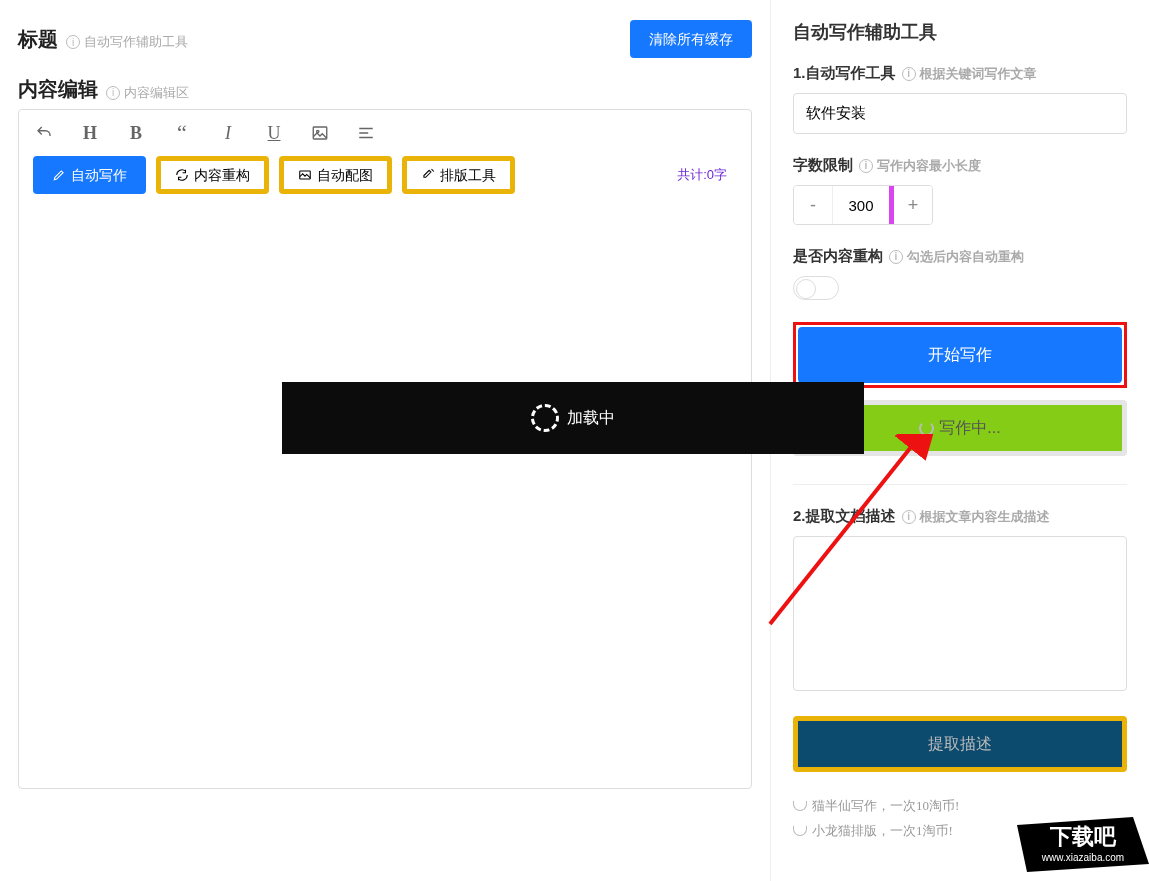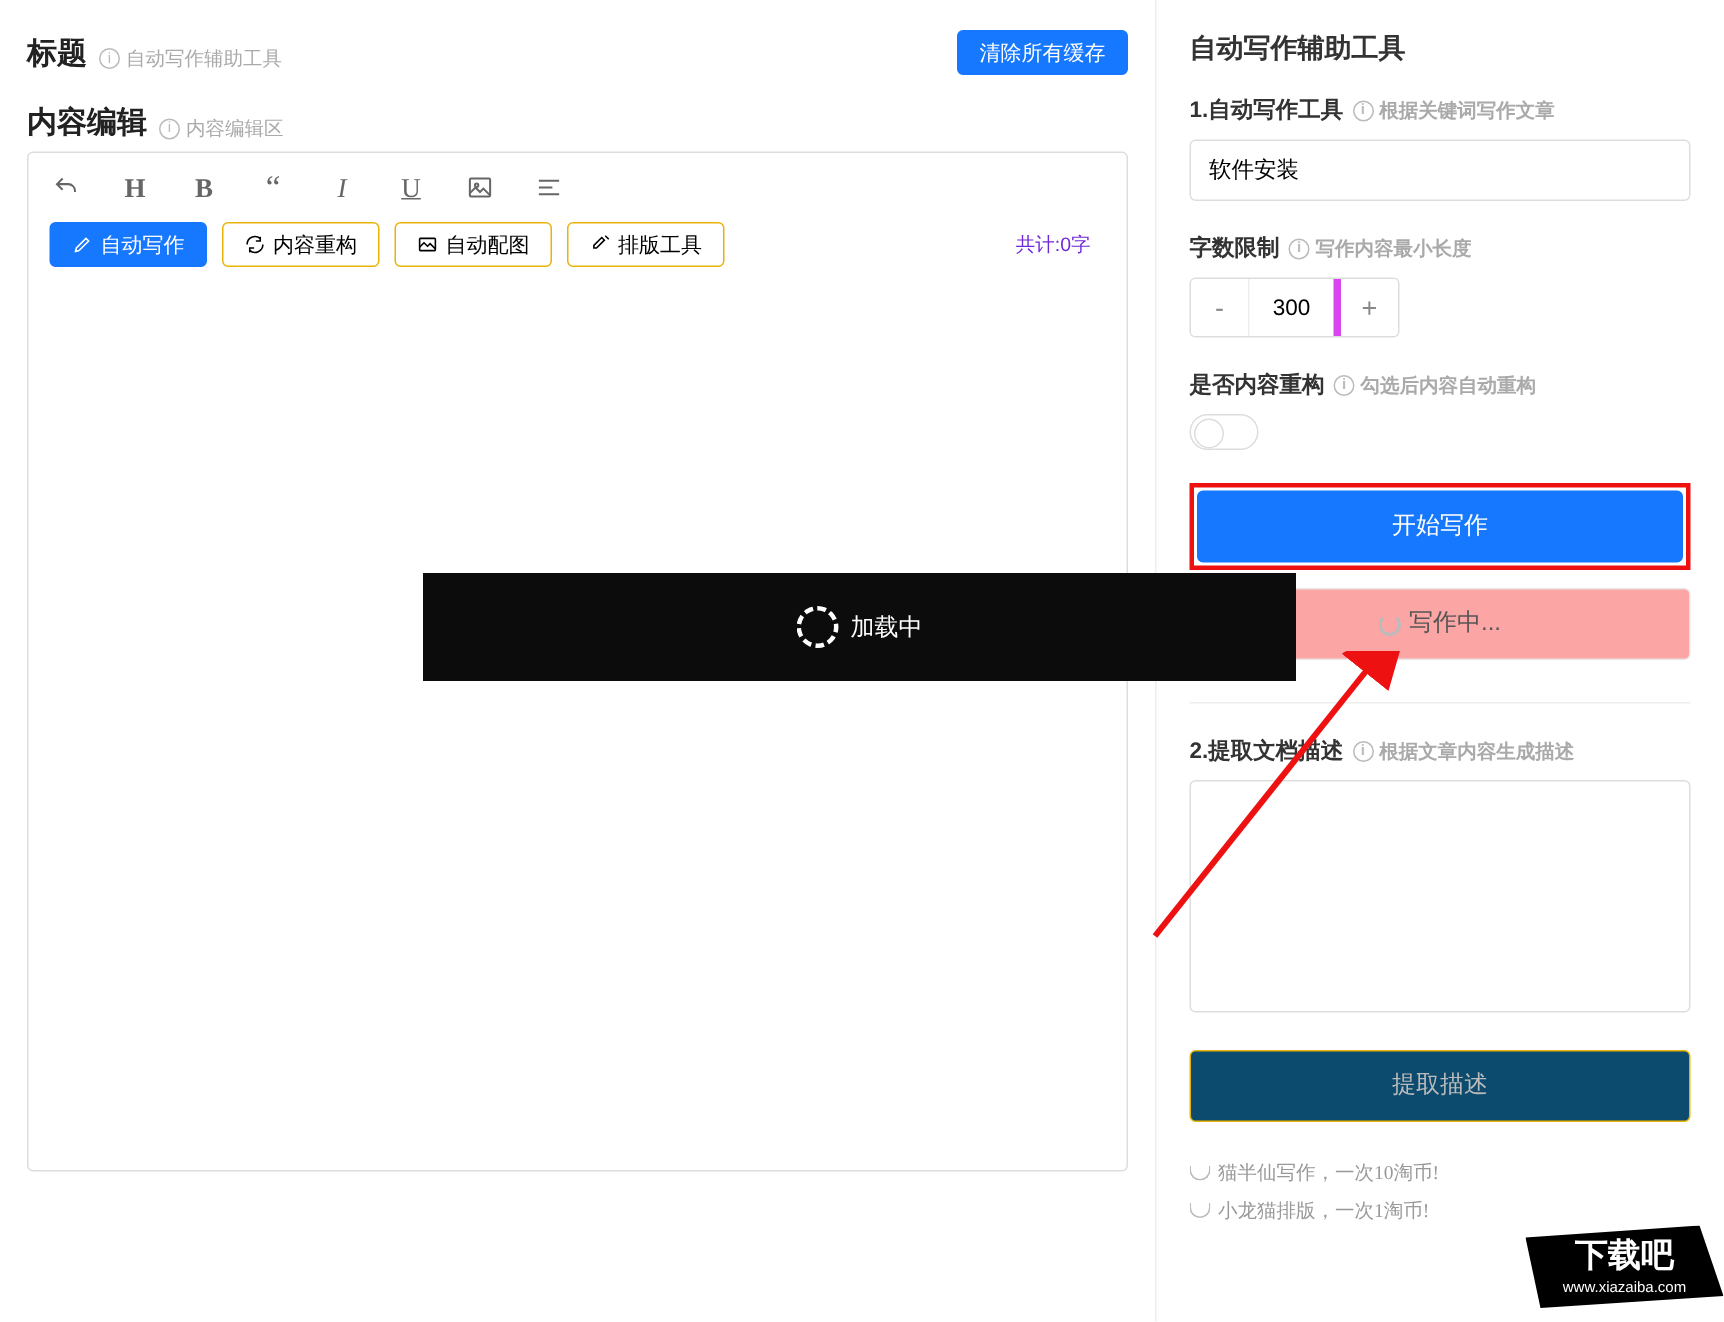--- a/index.html
+++ b/index.html
@@ -5,21 +5,21 @@
 * { box-sizing: border-box; margin: 0; padding: 0; }
 body { font-family: -apple-system, "Microsoft YaHei", sans-serif; background: #fff; color: #333; font-size: 14px; width: 1149px; height: 881px; overflow: hidden; position: relative; }
 .container { display: flex; height: 100%; }
 .main { width: 770px; padding: 20px 18px; }
 .sidebar { flex: 1; border-left: 1px solid #eee; padding: 20px 22px; }
 .row { display: flex; align-items: center; justify-content: space-between; margin-bottom: 14px; }
 .label-row { display: flex; align-items: baseline; gap: 8px; }
 .label { font-size: 20px; font-weight: 700; color: #222; }
 .hint { color: #aaa; font-size: 13px; display: inline-flex; align-items: center; gap: 4px; }
 .hint .info-icon, .info-icon { display: inline-flex; width: 14px; height: 14px; border: 1px solid #bbb; border-radius: 50%; align-items: center; justify-content: center; font-size: 10px; color: #bbb; font-style: normal; }
-.btn { border: 1px solid #eab308; background: #fff; padding: 7px 14px; border-radius: 4px; cursor: pointer; font-size: 14px; display: inline-flex; align-items: center; gap: 5px; line-height: 1; }
+.btn { border: 5px solid #eab308; background: #fff; padding: 7px 14px; border-radius: 4px; cursor: pointer; font-size: 14px; display: inline-flex; align-items: center; gap: 5px; line-height: 1; }
 .btn-primary { background: #1677ff; color: #fff; border-color: #1677ff; }
 .btn-large { width: 100%; padding: 15px; font-size: 16px; justify-content: center; }
 .btn-disabled { background: #0c4a6e; color: #bbb; }
 .input { width: 100%; border: 1px solid #ddd; border-radius: 4px; padding: 11px 12px; font-size: 15px; }
 .editor-box { border: 1px solid #ddd; border-radius: 4px; margin-top: 4px; height: 680px; background: #fff; display: flex; flex-direction: column; }
 .toolbar-1 { display: flex; gap: 24px; padding: 12px 14px; color: #666; font-size: 18px; align-items: center; }
 .tbtn { cursor: pointer; display: inline-flex; align-items: center; justify-content: center; width: 22px; height: 22px; }
 .toolbar-2 { display: flex; align-items: center; padding: 0 14px 12px; gap: 10px; }
 .count { margin-left: auto; color: #6d28d9; font-size: 13px; padding-right: 10px; }
 .h2 { font-size: 18px; font-weight: 700; margin-bottom: 20px; }
@@ -161,21 +161,21 @@
             <i class="info-icon">i</i>
             <span>勾选后内容自动重构</span>
           </span>
       </div>
       <div class="toggle"></div>
     </div>
 
     <div class="highlight-btn">
       <button class="btn btn-primary btn-large">开始写作</button>
     </div>
-    <button class="btn btn-large" style="background:#fca5a5;border-color:#e5e5e5;color:#555;">
+    <button class="btn btn-large" style="background:#84cc16;border-color:#e5e5e5;color:#555;">
       <span class="spinner-icon"></span>
       <span>写作中...</span>
     </button>
 
     <hr class="hr">
 
     <div class="field">
       <div class="field-label">
         <span>2.提取文档描述</span>
         <span class="hint">

